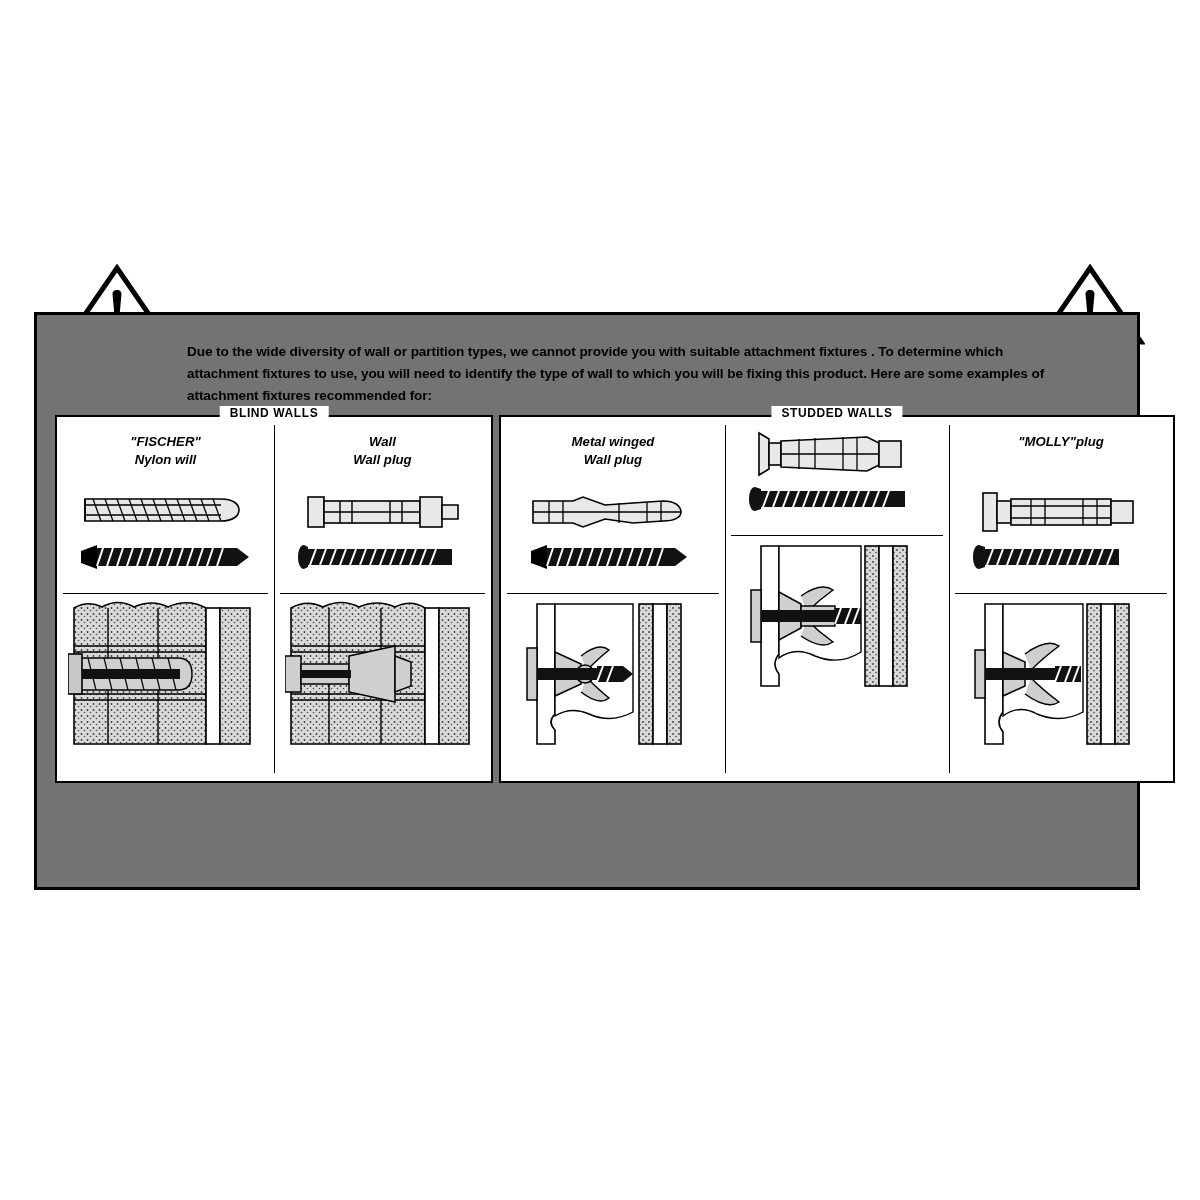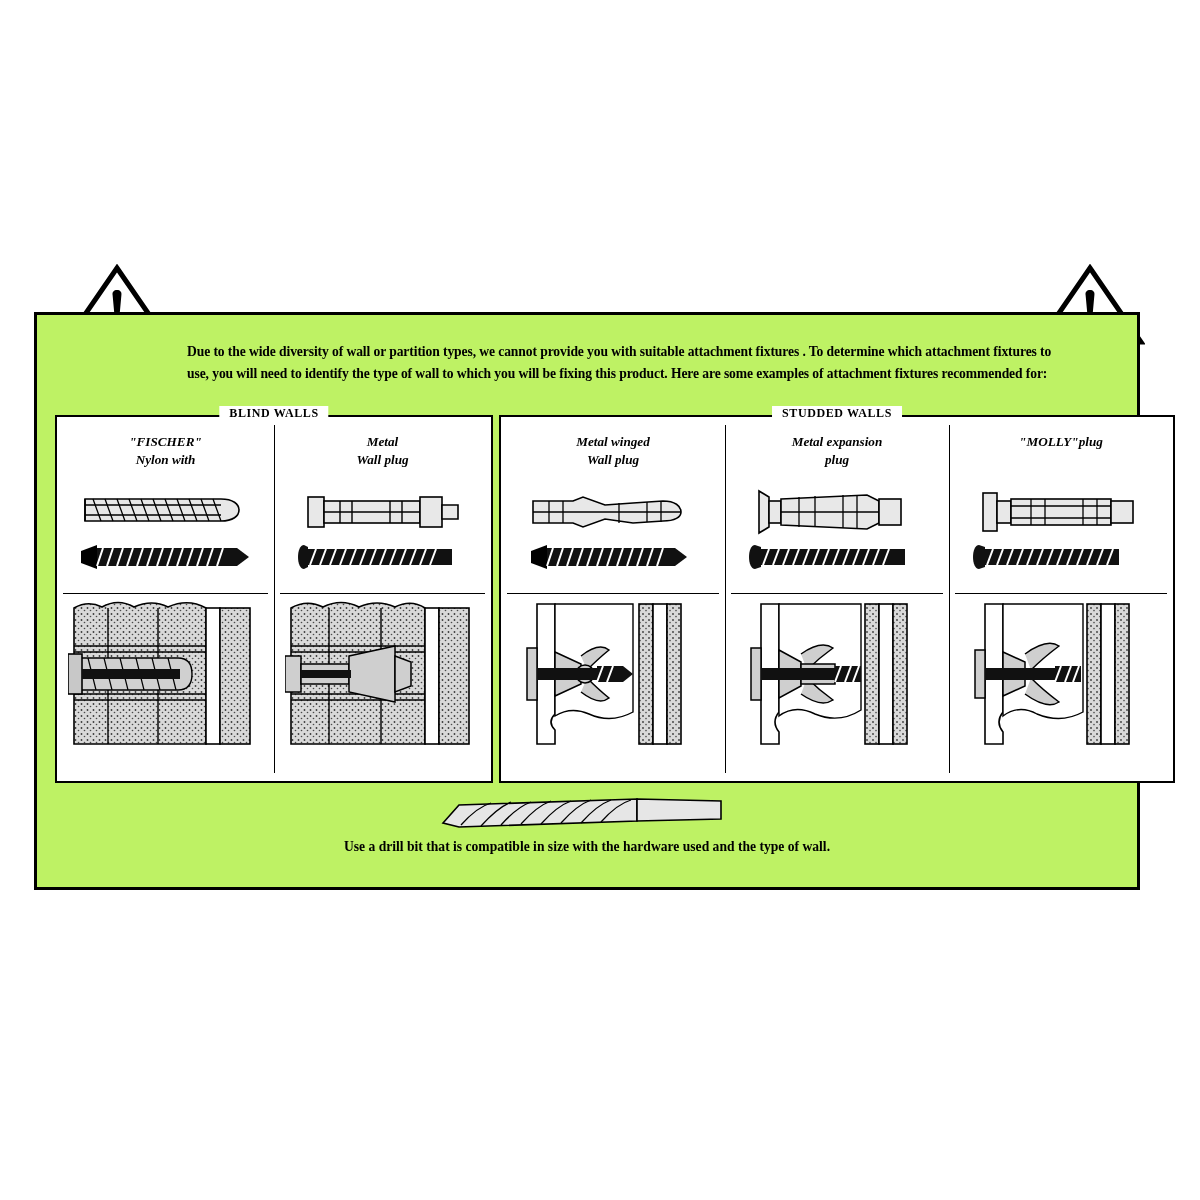--- a/index.html
+++ b/index.html
@@ -35,22 +35,21 @@
 
   
   #outer-frame {
     position: absolute;
     left: 34px;
     top: 312px;
     width: 1106px;
     height: 578px;
     border: 3px solid #000;
     box-sizing: border-box;
-    background: #bef264;
-    font-family: Liberation Serif, serif;
+    background: #737373;
   }
 
   
   #intro {
     position: absolute;
     left: 150px;
     top: 12px;
     width: 870px;
     font-size: 13.6px;
     font-weight: bold;
@@ -176,21 +175,21 @@
 
     <p id="intro">Due to the wide diversity of wall or partition types, we cannot provide you with suitable attachment fixtures . To determine which attachment fixtures to use, you will need to identify the type of wall to which you will be fixing this product. Here are some examples of attachment fixtures recommended for:</p>
 
     <div class="group-box" id="blind-box">
       <div class="group-title" id="blind-title">BLIND WALLS</div>
       <div class="cols">
 
         <div class="col">
           <div class="col-label">
             <div>"FISCHER"</div>
-            <div>Nylon with</div>
+            <div>Nylon will</div>
           </div>
           <div class="parts-area">
             <svg width="190" height="110" viewBox="0 0 190 110">
 
               <g stroke="#000" stroke-width="1.6" fill="#e8e8e8">
                 <path d="M14,24 L14,46 L150,46 C162,46 168,41 168,35 C168,29 162,24 150,24 Z"></path>
                 <path d="M14,24 L14,46"></path>
               </g>
               <g stroke="#000" stroke-width="1.3" fill="none">
                 <path d="M22,24 L30,46 M34,24 L42,46 M46,24 L54,46 M58,24 L66,46 M70,24 L78,46 M82,24 L90,46 M94,24 L102,46 M106,24 L114,46 M118,24 L126,46 M130,24 L138,46 M142,24 L150,46"></path>
@@ -232,21 +231,21 @@
                 <path d="M20,64 L28,96 M36,64 L44,96 M52,64 L60,96 M68,64 L76,96 M84,64 L92,96 M100,64 L108,96"></path>
               </g>
               <rect x="14" y="75" width="98" height="10" fill="#111"></rect>
             </svg>
           </div>
         </div>
 
         <div class="col">
           <div class="col-divider"></div>
           <div class="col-label">
-            <div>Metal</div>
+            <div>Wall</div>
             <div>Wall plug</div>
           </div>
           <div class="parts-area">
             <svg width="185" height="110" viewBox="0 0 185 110">
 
               <g stroke="#000" stroke-width="1.6" fill="#e8e8e8">
                 <rect x="18" y="22" width="16" height="30"></rect>
                 <rect x="34" y="26" width="96" height="22"></rect>
                 <rect x="130" y="22" width="22" height="30"></rect>
                 <path d="M152,30 L168,30 L168,44 L152,44 Z"></path>
@@ -354,24 +353,20 @@
                   <path d="M82,72 L76,88 M92,72 L86,88"></path>
                 </g>
                 <path d="M102,72 L112,80 L102,88 Z" fill="#111"></path>
               </g>
             </svg>
           </div>
         </div>
 
         <div class="col">
           <div class="col-divider"></div>
-          <div class="col-label">
-            <div>Metal expansion</div>
-            <div>plug</div>
-          </div>
           <div class="parts-area">
             <svg width="180" height="110" viewBox="0 0 180 110">
               <g stroke="#000" stroke-width="1.6" fill="#e8e8e8">
                 <path d="M12,16 L12,58 L22,52 L22,22 Z"></path>
                 <rect x="22" y="26" width="12" height="22"></rect>
                 <path d="M34,24 L120,20 L132,26 L132,48 L120,54 L34,50 Z"></path>
                 <rect x="132" y="24" width="22" height="26"></rect>
               </g>
               <g stroke="#000" stroke-width="1.3" fill="none">
                 <path d="M52,22 L52,52 M68,21 L68,52 M96,20 L96,53 M110,20 L110,53"></path>
@@ -473,27 +468,15 @@
                   <path d="M92,72 L86,88 M102,72 L96,88 M110,72 L104,88"></path>
                 </g>
               </g>
             </svg>
           </div>
         </div>
 
       </div>
     </div>
 
-    <div id="drill-wrap">
-      <svg width="300" height="42" viewBox="0 0 300 42">
-        <g stroke="#000" stroke-width="1.6" fill="#e6e6e6">
-          <path d="M6,32 L22,14 L200,8 L200,30 L22,36 Z"></path>
-          <path d="M200,8 L284,10 L284,28 L200,30 Z"></path>
-        </g>
-        <g stroke="#000" stroke-width="1.3" fill="none">
-          <path d="M24,34 Q40,16 54,12 M44,35 Q60,17 74,11 M64,34 Q80,16 94,11 M84,33 Q100,15 114,10 M104,33 Q120,15 134,10 M124,32 Q140,14 154,9 M144,32 Q160,14 174,9 M164,31 Q180,13 194,9"></path>
-        </g>
-      </svg>
-      <div id="drill-caption">Use a drill bit that is compatible in size with the hardware used and the type of wall.</div>
-    </div>
 
   </div>
 </div>
 
 </body></html>

